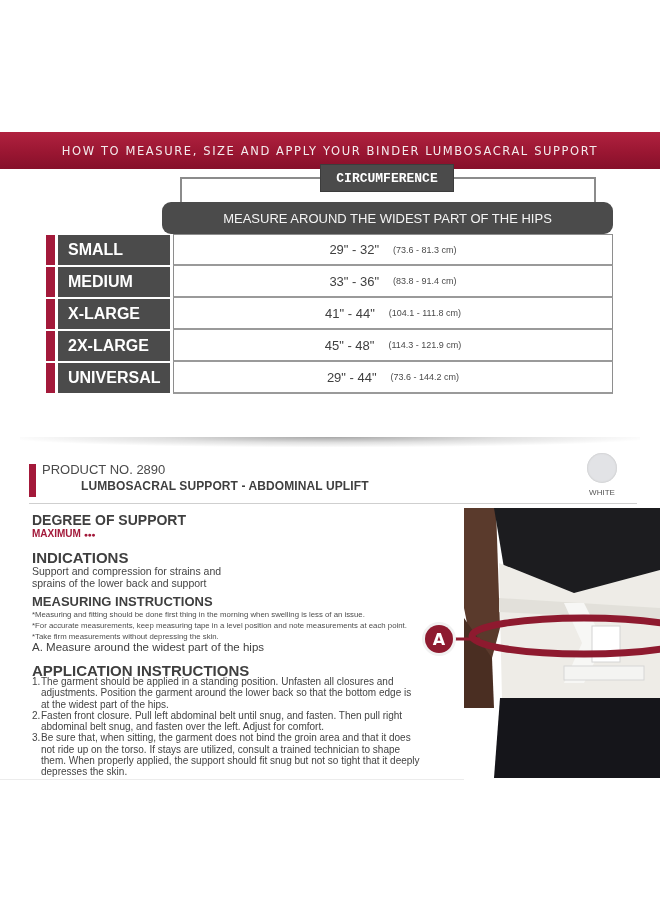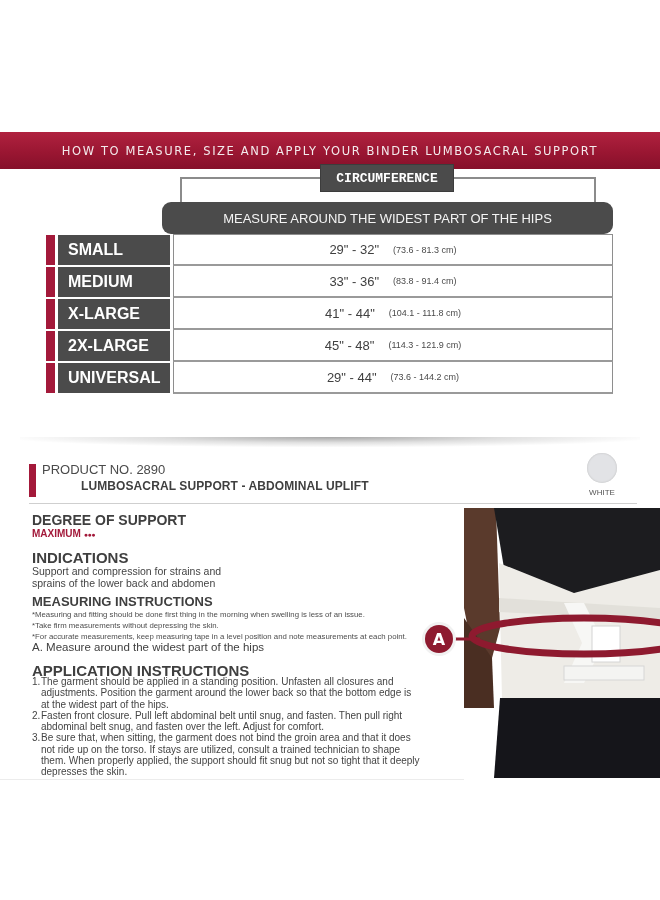--- a/index.html
+++ b/index.html
@@ -117,28 +117,28 @@
 <div class="color-swatch"></div>
 <div class="color-label">WHITE</div>
 <div class="divider"></div>
 
 <div class="sec-title" style="top:512px;">DEGREE OF SUPPORT</div>
 <div class="support-level"><span>MAXIMUM</span> <span style="font-size:7px; letter-spacing:-0.5px;">●●●</span></div>
 
 <div class="sec-title" style="top:549px; font-size:15px;">INDICATIONS</div>
 <div class="sec-body" style="top:565px;">
   <div>Support and compression for strains and</div>
-  <div>sprains of the lower back and abdomen</div>
+  <div>sprains of the lower back and support</div>
 </div>
 
 <div class="sec-title" style="top:594px; font-size:13px;">MEASURING INSTRUCTIONS</div>
 <div class="small-notes" style="top:609px;">
   <div>*Measuring and fitting should be done first thing in the morning when swelling is less of an issue.</div>
+  <div>*For accurate measurements, keep measuring tape in a level position and note measurements at each point.</div>
   <div>*Take firm measurements without depressing the skin.</div>
-  <div>*For accurate measurements, keep measuring tape in a level position and note measurements at each point.</div>
 </div>
 <div class="measure-a">A. Measure around the widest part of the hips</div>
 
 <div class="sec-title" style="top:662px; font-size:15px;">APPLICATION INSTRUCTIONS</div>
 <ul class="app-list">
   <li>
       <span class="num">1.</span>
       <span>The garment should be applied in a standing position. Unfasten all closures and adjustments. Position the garment around the lower back so that the bottom edge is at the widest part of the hips.</span>
     </li>
   <li>

